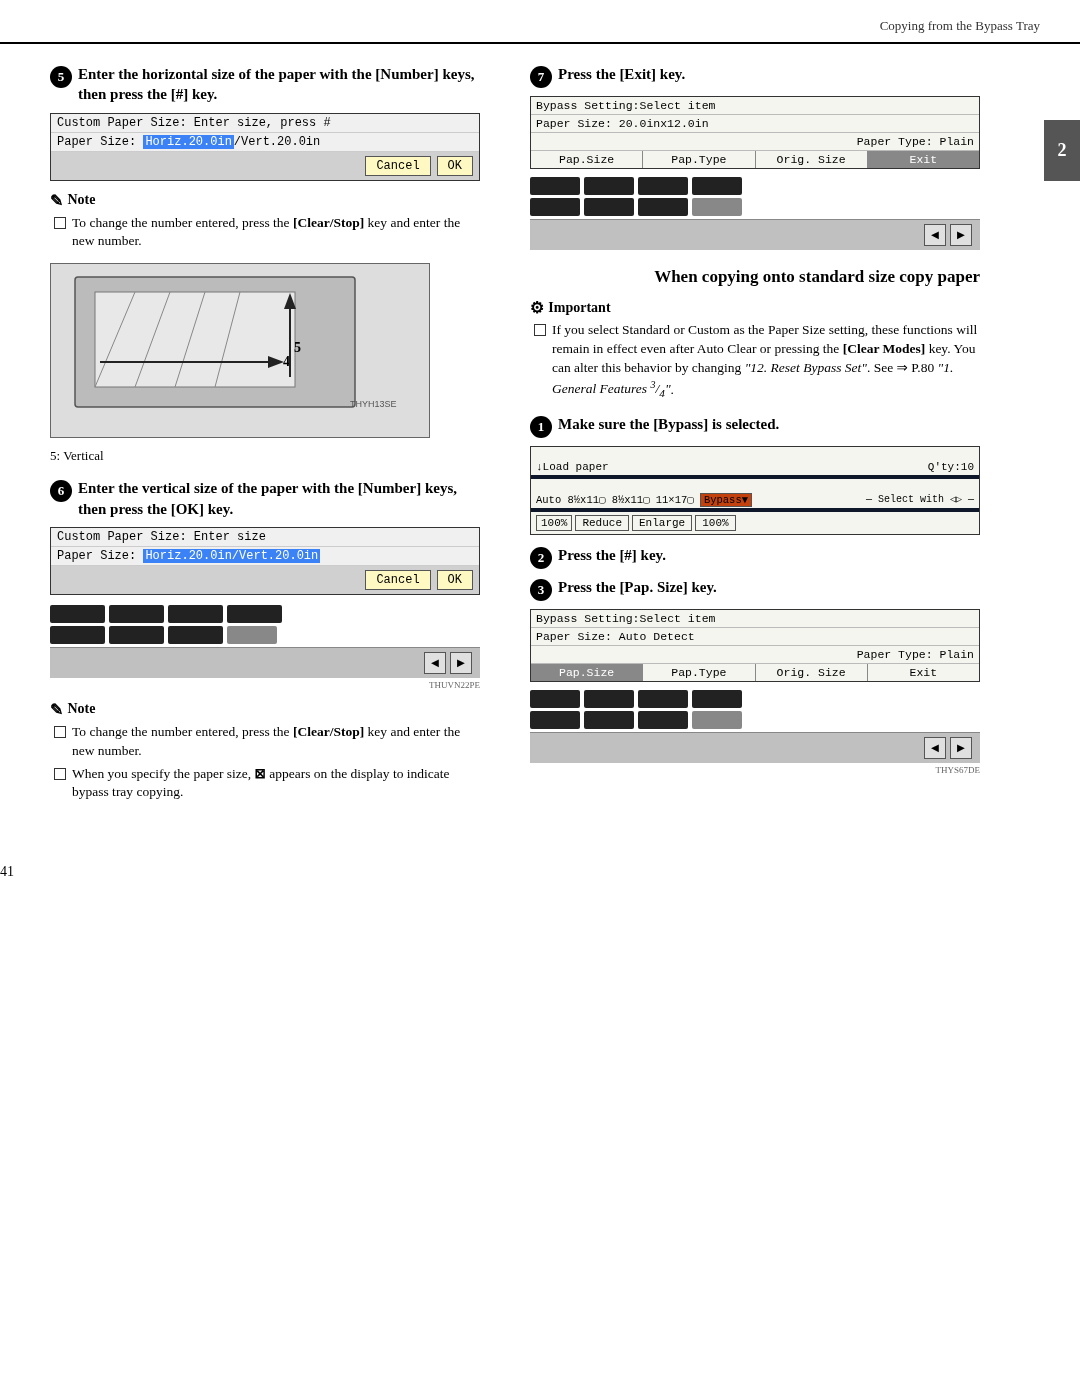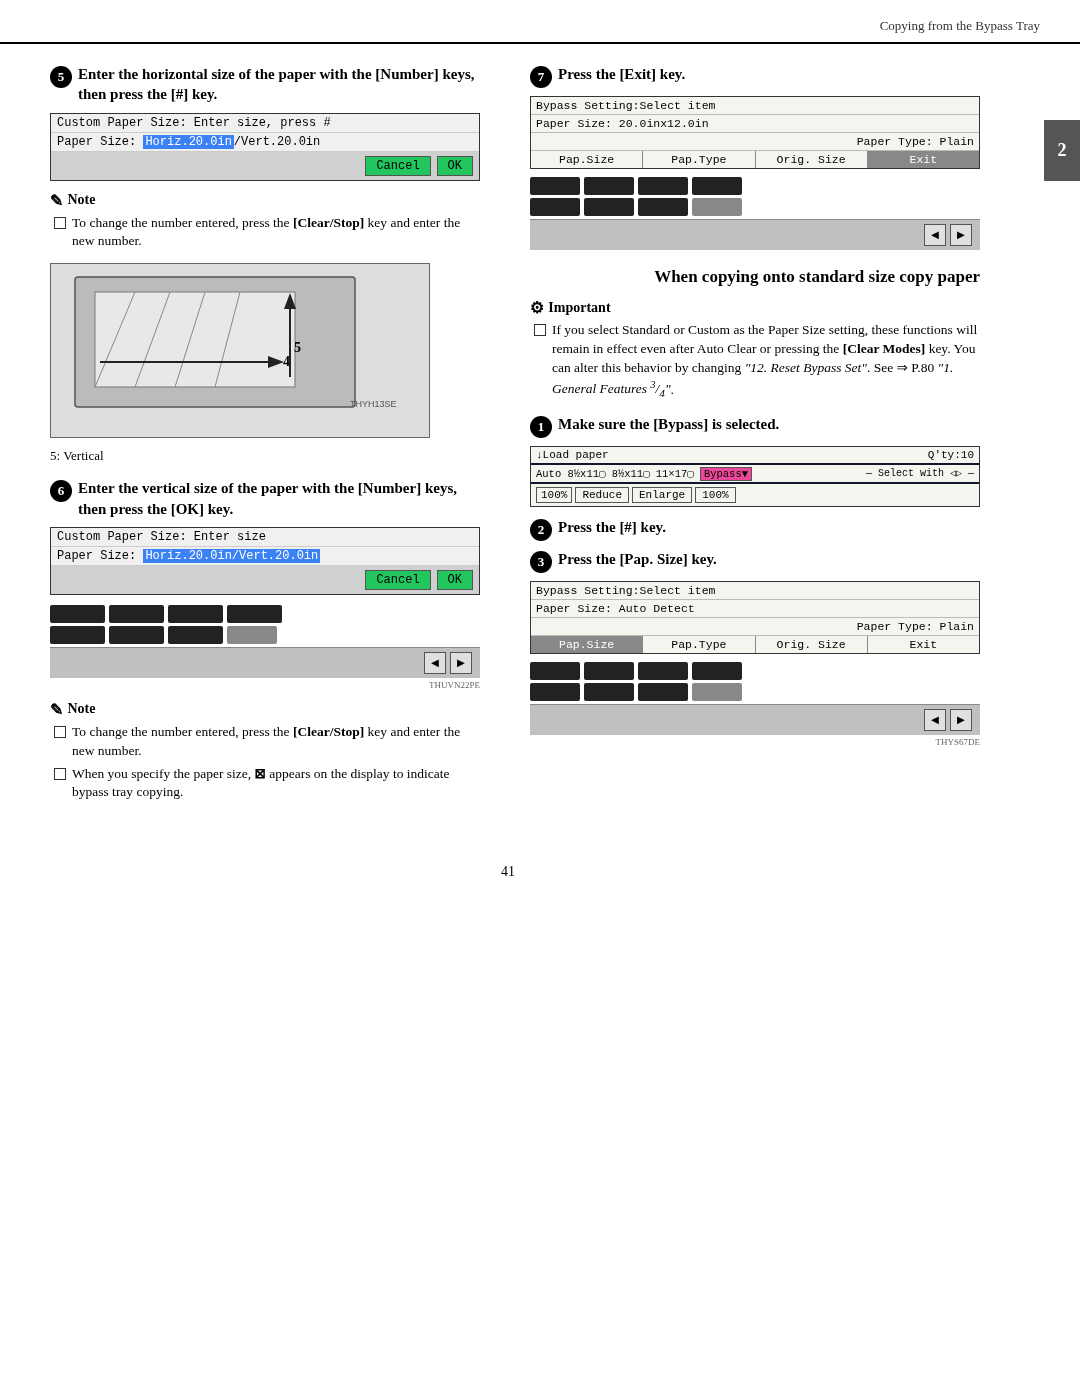--- a/index.html
+++ b/index.html
@@ -95,21 +95,21 @@
     .ui-buttons-row {
       display: flex;
       justify-content: flex-end;
       padding: 4px 6px;
       gap: 6px;
       background: #d0d0d0;
     }
 
     .ui-btn {
       border: 1px solid #555;
-      background: #22c55e;
+      background: #fef9c3;
       padding: 2px 10px;
       font-size: 12px;
       font-family: 'Courier New', monospace;
     }
 
     
     .note-box {
       margin: 10px 0 12px 0;
     }
 
@@ -224,21 +224,21 @@
       background: #555;
       color: #fff;
       text-align: center;
       font-size: 18px;
       font-weight: bold;
       padding: 20px 0;
       writing-mode: horizontal-tb;
     }
 
     .page-number {
-      text-align: center;
+      text-align: left;
       padding: 20px 64px 10px 0;
       font-size: 14px;
     }
 
     .italic { font-style: italic; }
     .bold { font-weight: bold; }
 
     
     .bypass-screen {
       border: 1px solid #333;
@@ -283,21 +283,22 @@
     
     .load-screen {
       border: 1px solid #333;
       background: #f5f5f0;
       margin: 8px 0;
       font-family: 'Courier New', monospace;
       font-size: 11px;
     }
     .load-screen .row {
       padding: 2px 5px;
-      border-bottom: 2px solid #0f172a;
+      border-bottom: 4px solid #0f172a;
+      margin-top: 12px;
     }
     .load-screen .btn-row {
       display: flex;
       padding: 2px 5px;
       align-items: center;
       gap: 4px;
     }
     .load-screen .pct-box {
       border: 1px solid #555;
       padding: 1px 4px;
@@ -520,21 +521,21 @@
       <span class="step-circle">1</span>
       <span class="step-text">Make sure the [Bypass] is selected.</span>
     </div>
 
     <div class="load-screen">
       <div class="row" style="display:flex; justify-content:space-between;">
         <span>↓Load paper</span>
         <span>Q'ty:10</span>
       </div>
       <div class="row" style="display:flex; justify-content:space-between; align-items:center; font-size:10.5px;">
-        <span>Auto  8½x11▢ 8½x11▢ 11×17▢ <span style="border: 1px solid #555; padding:0 3px; background:#ec4899;">Bypass▼</span></span>
+        <span>Auto  8½x11▢ 8½x11▢ 11×17▢ <span style="border: 1px solid #555; padding:0 3px; background:#c2410c;">Bypass▼</span></span>
         <span style="font-size:10px;">— Select with ◁▷ —</span>
       </div>
       <div class="btn-row" style="display:flex; gap:3px; padding:3px 5px; align-items:center;">
         <span class="pct-box">100%</span>
         <span class="reduce-btn">Reduce</span>
         <span class="enlarge-btn">Enlarge</span>
         <span class="pct-right">100%</span>
       </div>
     </div>
 

